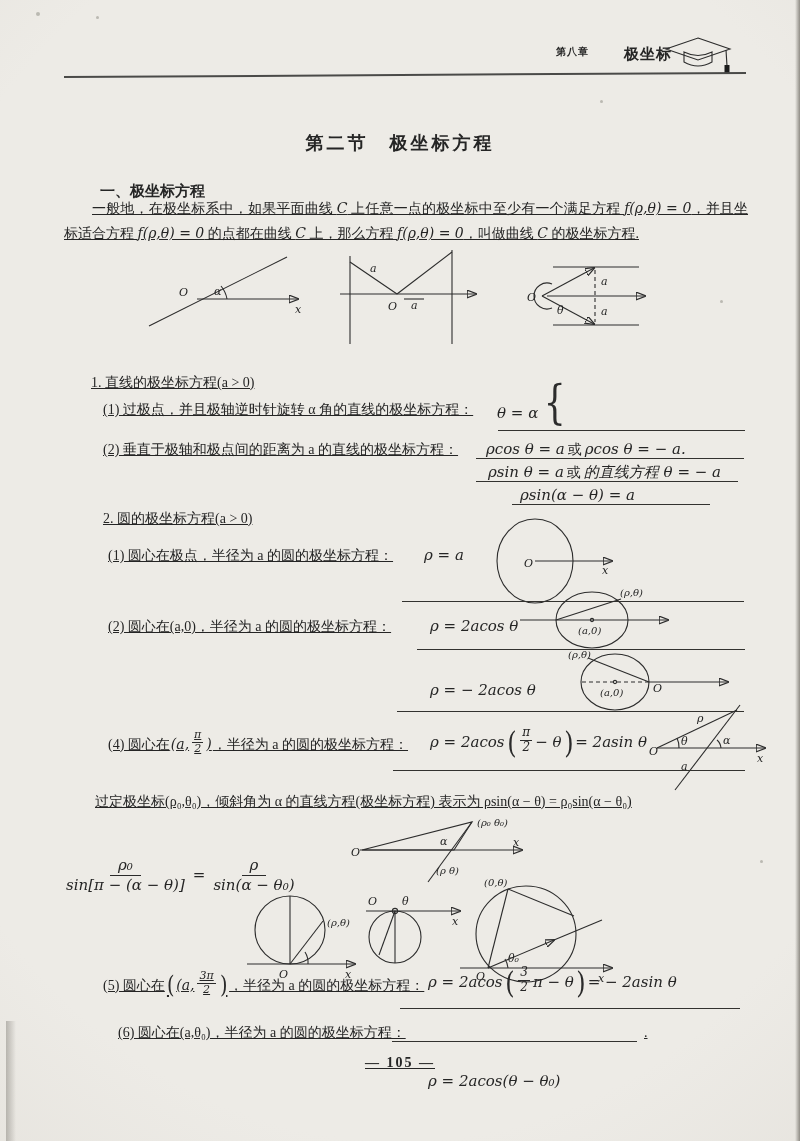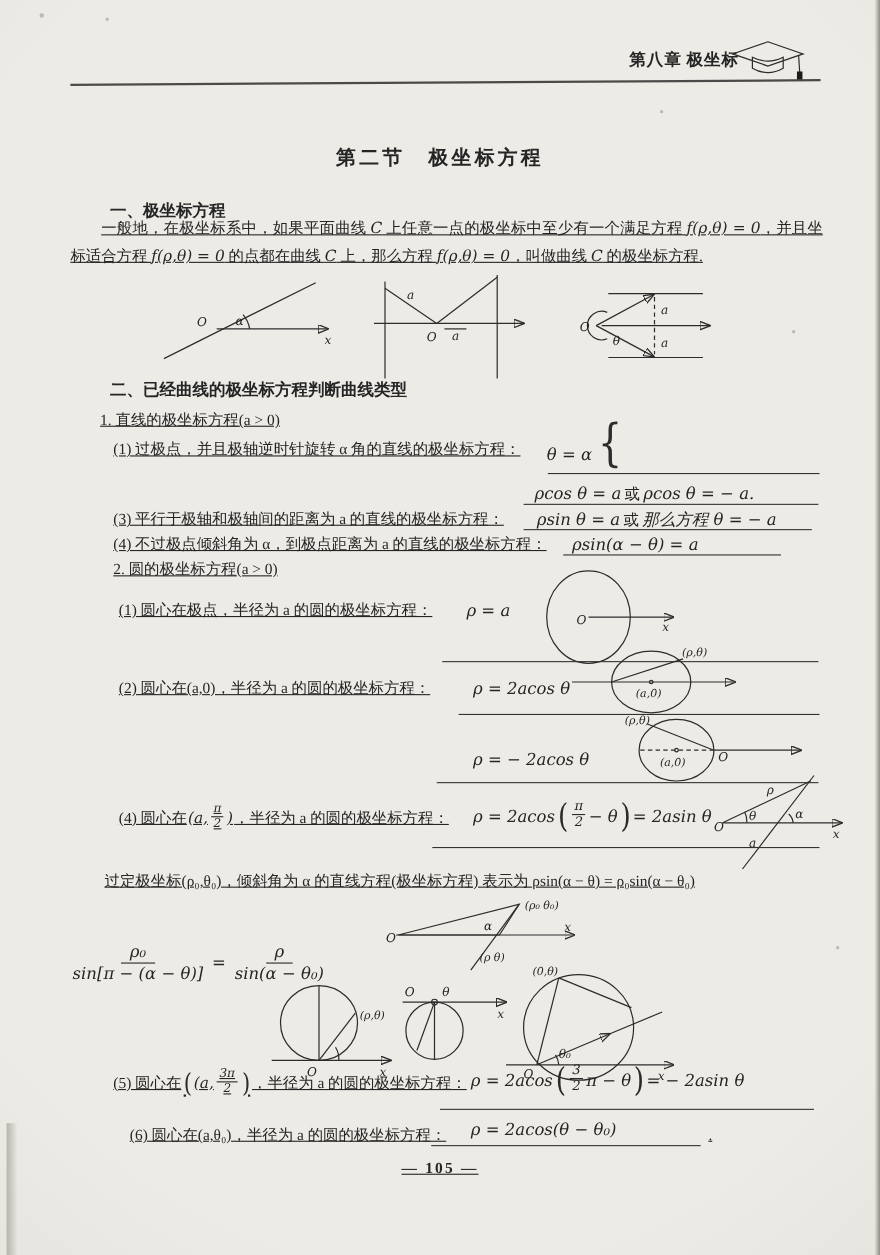--- a/index.html
+++ b/index.html
@@ -46,21 +46,21 @@
   </svg>
 
   <div class="edge-right"></div>
   <div class="smudge"></div>
   <div class="speck" style="left:36px;top:12px;width:4px;height:4px"></div>
   <div class="speck" style="left:96px;top:16px;width:3px;height:3px"></div>
   <div class="speck" style="left:600px;top:100px;width:3px;height:3px"></div>
   <div class="speck" style="left:720px;top:300px;width:3px;height:3px"></div>
   <div class="speck" style="left:760px;top:860px;width:3px;height:3px"></div>
 
-  <div class="abs sans" style="left:572px;top:45px;font-size:15px;letter-spacing:1px">第八章</div>
+  <div class="abs sans" style="left:556px;top:45px;font-size:10px;letter-spacing:1px">第八章</div>
   <div class="abs sans" style="left:624px;top:45px;font-size:15px;letter-spacing:1px">极坐标</div>
   <svg class="abs" style="left:664px;top:36px" width="72" height="42" viewBox="0 0 72 42">
     <polygon points="34,2 66,13 34,24 2,13" fill="#1c1c1c" stroke="none"></polygon>
     <path d="M20,16 L20,26 Q34,34 48,26 L48,16 Q34,23 20,16 Z" fill="#1c1c1c" stroke="none"></path>
     <line x1="62" y1="14" x2="63" y2="30" stroke="#1c1c1c" stroke-width="1.6"></line>
     <rect x="60.5" y="29" width="5" height="8" fill="#1c1c1c" stroke="none"></rect>
   </svg>
   <div class="abs" style="left:64px;top:74px;width:682px;height:2.2px;background:#4a4a48;transform:rotate(-0.35deg)"></div>
 
   <div class="abs sans" style="left:0;top:131px;width:100%;text-align:center;font-size:18px;letter-spacing:3px">第二节　极坐标方程</div>
@@ -98,36 +98,34 @@
     <line x1="17" y1="41" x2="69" y2="13" marker-end="url(#arr)"></line>
     <line x1="17" y1="41" x2="69" y2="69" marker-end="url(#arr)"></line>
     <line x1="70" y1="15" x2="70" y2="67" stroke-dasharray="4 3"></line>
     <path d="M 27 29 A 13 13 0 1 0 27 53" stroke-width="4"></path>
     <text x="2" y="46">O</text>
     <text x="32" y="59">θ</text>
     <text x="76" y="30">a</text>
     <text x="76" y="60">a</text>
   </svg>
 
-  <div class="abs sans" style="left:100px;top:345px;font-size:15px">二、已经曲线的极坐标方程判断曲线类型</div>
   <div class="abs cn" style="left:91px;top:372px">1. 直线的极坐标方程(a &gt; 0)</div>
 
   <div class="abs cn" style="left:103px;top:399px">(1) 过极点，并且极轴逆时针旋转 α 角的直线的极坐标方程：</div>
   <div class="abs eq" style="left:497px;top:404px">θ = α</div>
   <div class="abs brace" style="left:540px;top:379px">{</div>
   <div class="abs blank" style="left:498px;top:430px;width:247px"></div>
 
+  <div class="abs cn" style="left:103px;top:439px">(2) 垂直于极轴和极点间的距离为 a 的直线的极坐标方程：</div>
   <div class="abs eq" style="left:486px;top:440px"><span>ρcos θ = a</span><span class="or">或</span><span>ρcos θ = − a.</span></div>
   <div class="abs blank" style="left:476px;top:458px;width:268px"></div>
 
-  <div class="abs cn" style="left:103px;top:462px">(3) 平行于极轴和极轴间的距离为 a 的直线的极坐标方程：</div>
-  <div class="abs eq" style="left:488px;top:463px"><span>ρsin θ = a</span><span class="or">或</span><span>那么方程 θ = − a</span></div>
+  <div class="abs eq" style="left:488px;top:463px"><span>ρsin θ = a</span><span class="or">或</span><span>的直线方程 θ = − a</span></div>
   <div class="abs blank" style="left:476px;top:481px;width:262px"></div>
 
-  <div class="abs cn" style="left:103px;top:485px">(4) 不过极点倾斜角为 α，到极点距离为 a 的直线的极坐标方程：</div>
   <div class="abs eq" style="left:520px;top:486px">ρsin(α − θ) = a</div>
   <div class="abs blank" style="left:512px;top:504px;width:198px"></div>
 
   <div class="abs cn" style="left:103px;top:508px">2. 圆的极坐标方程(a &gt; 0)</div>
 
   <div class="abs cn" style="left:108px;top:545px">(1) 圆心在极点，半径为 a 的圆的极坐标方程：</div>
   <div class="abs eq" style="left:424px;top:546px">ρ = a</div>
   <svg class="abs" style="left:480px;top:515px" width="140" height="92" viewBox="0 0 140 92">
     <ellipse cx="55" cy="46" rx="38" ry="42"></ellipse>
     <line x1="55" y1="46" x2="132" y2="46" marker-end="url(#arr)"></line>
@@ -276,19 +274,19 @@
         <span class="num">3</span>
         <span>2</span>
       </span>
       <span>π − θ</span>
       <span class="bigp">)</span>
       <span>= − 2asin θ</span>
   </div>
   <div class="abs blank" style="left:400px;top:1008px;width:340px"></div>
 
   <div class="abs cn" style="left:118px;top:1022px">(6) 圆心在(a,θ₀)，半径为 a 的圆的极坐标方程：</div>
-  <div class="abs eq" style="left:428px;top:1018px">ρ = 2acos(θ − θ₀)</div>
+  <div class="abs eq" style="left:428px;top:1072px">ρ = 2acos(θ − θ₀)</div>
   <div class="abs blank" style="left:392px;top:1041px;width:245px"></div>
   <div class="abs cn" style="left:644px;top:1022px">.</div>
 
   <div class="abs cn" style="left:0;top:1052px;width:100%;text-align:center;font-weight:bold;letter-spacing:2px">— 105 —</div>
 
 </div>
 
 </body></html>

